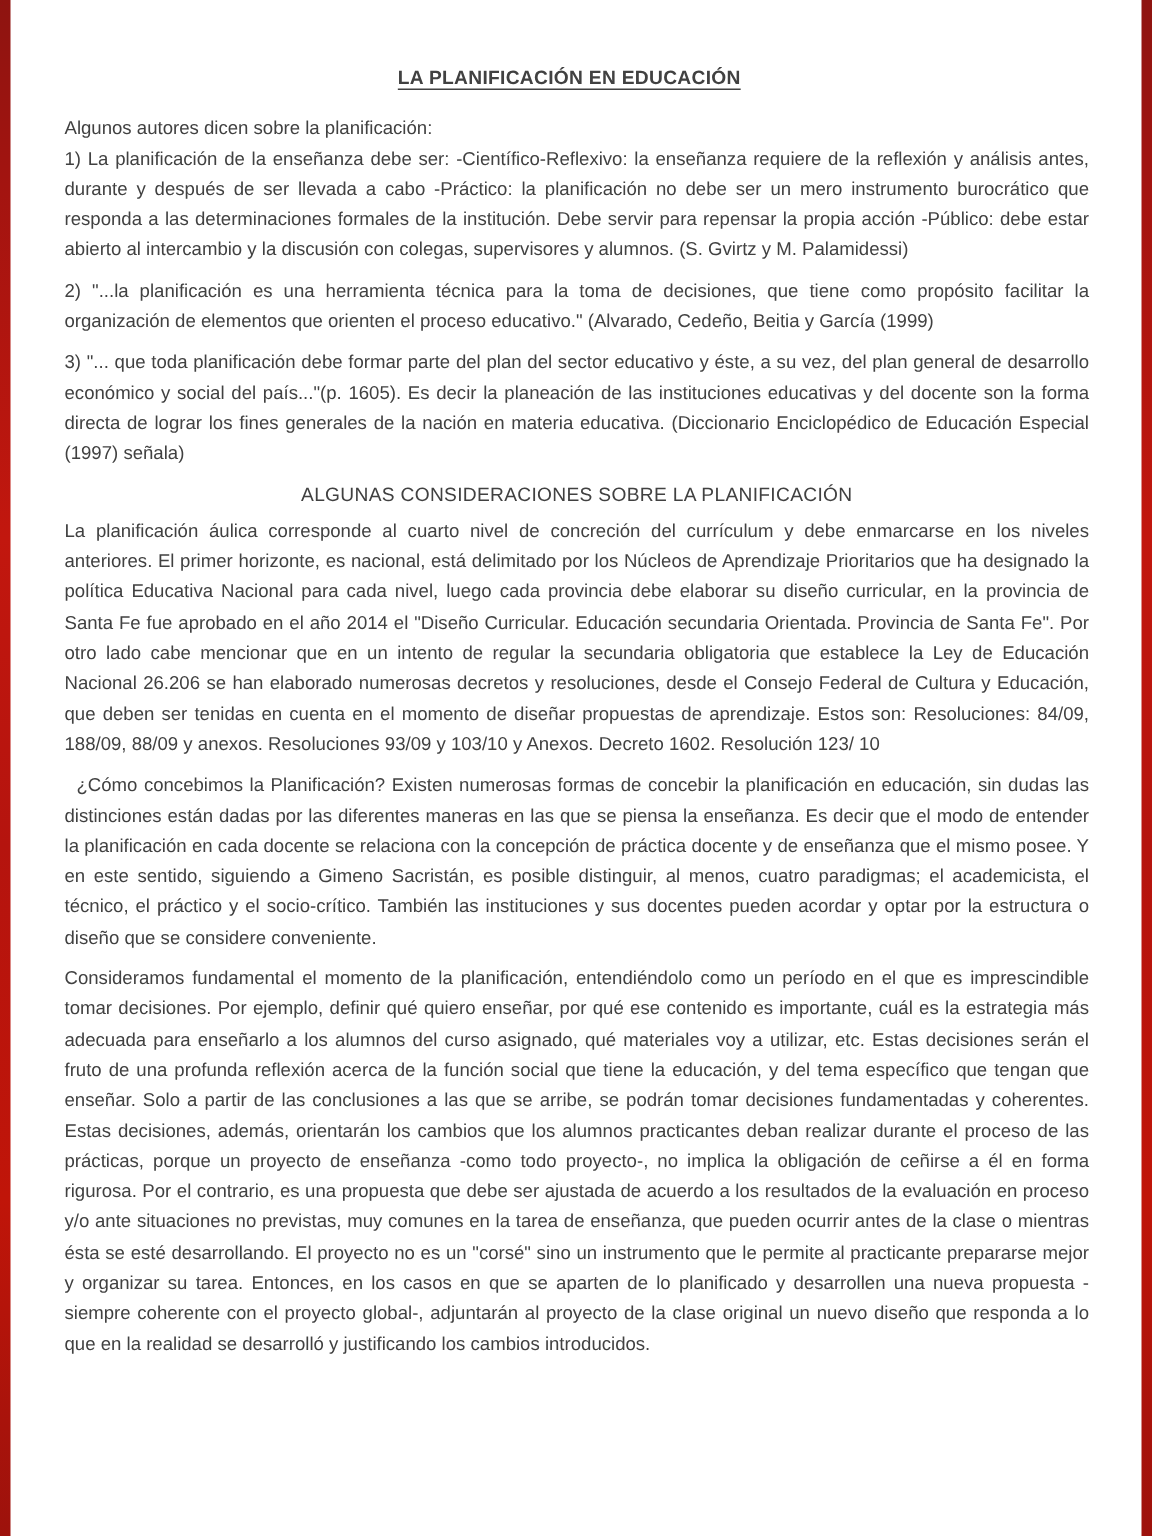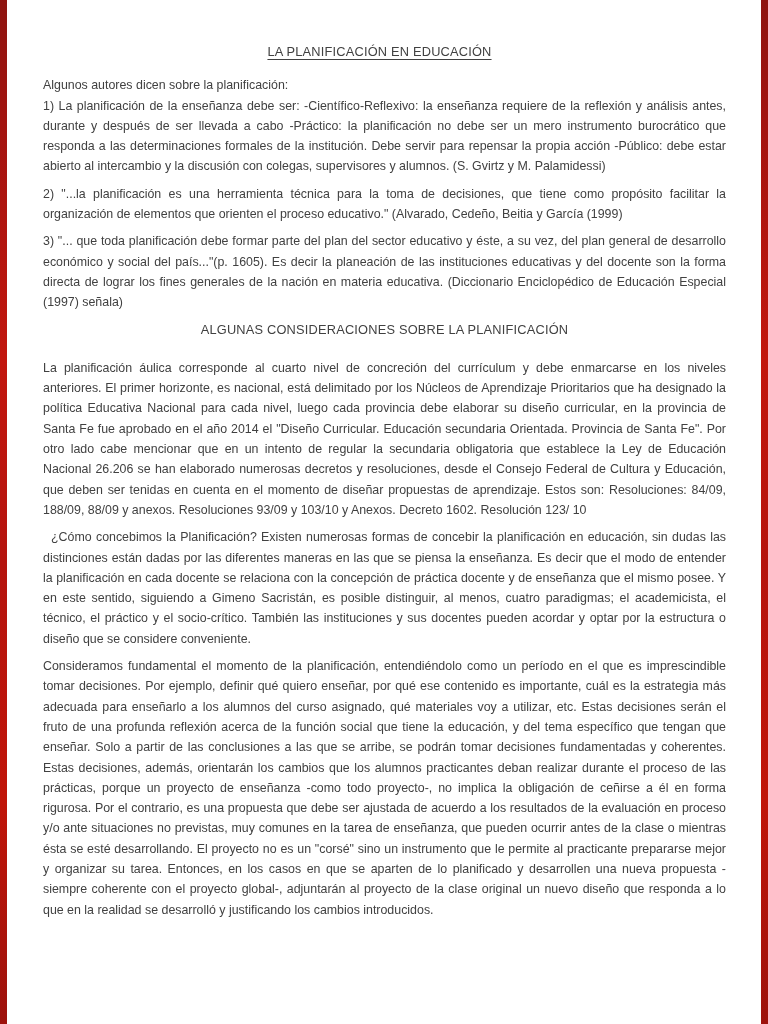--- a/index.html
+++ b/index.html
@@ -31,36 +31,36 @@
     position: absolute;
     left: 43px;
     right: 42px;
     top: 42px;
     color: #414141;
     font-size: 12.4px;
     line-height: 20.3px;
   }
   h1.doc-title {
     font-size: 12.8px;
-    font-weight: 400;
+    font-weight: 700;
     text-align: center;
     margin: 0 0 13px 0;
     color: #414141;
     letter-spacing: 0.2px;
   }
   h1.doc-title .u {
     text-decoration: underline;
     text-underline-offset: 3px;
     padding-right: 10px;
   }
   h2.section-heading {
     font-size: 12.8px;
     font-weight: 400;
     text-align: center;
-    margin: 4px 0 18px 0;
+    margin: 4px 0 4px 0;
     color: #414141;
     letter-spacing: 0.2px;
   }
   p {
     margin: 0 0 7px 0;
     text-align: justify;
     text-justify: inter-word;
   }
   p.intro {
     margin-bottom: 0;

